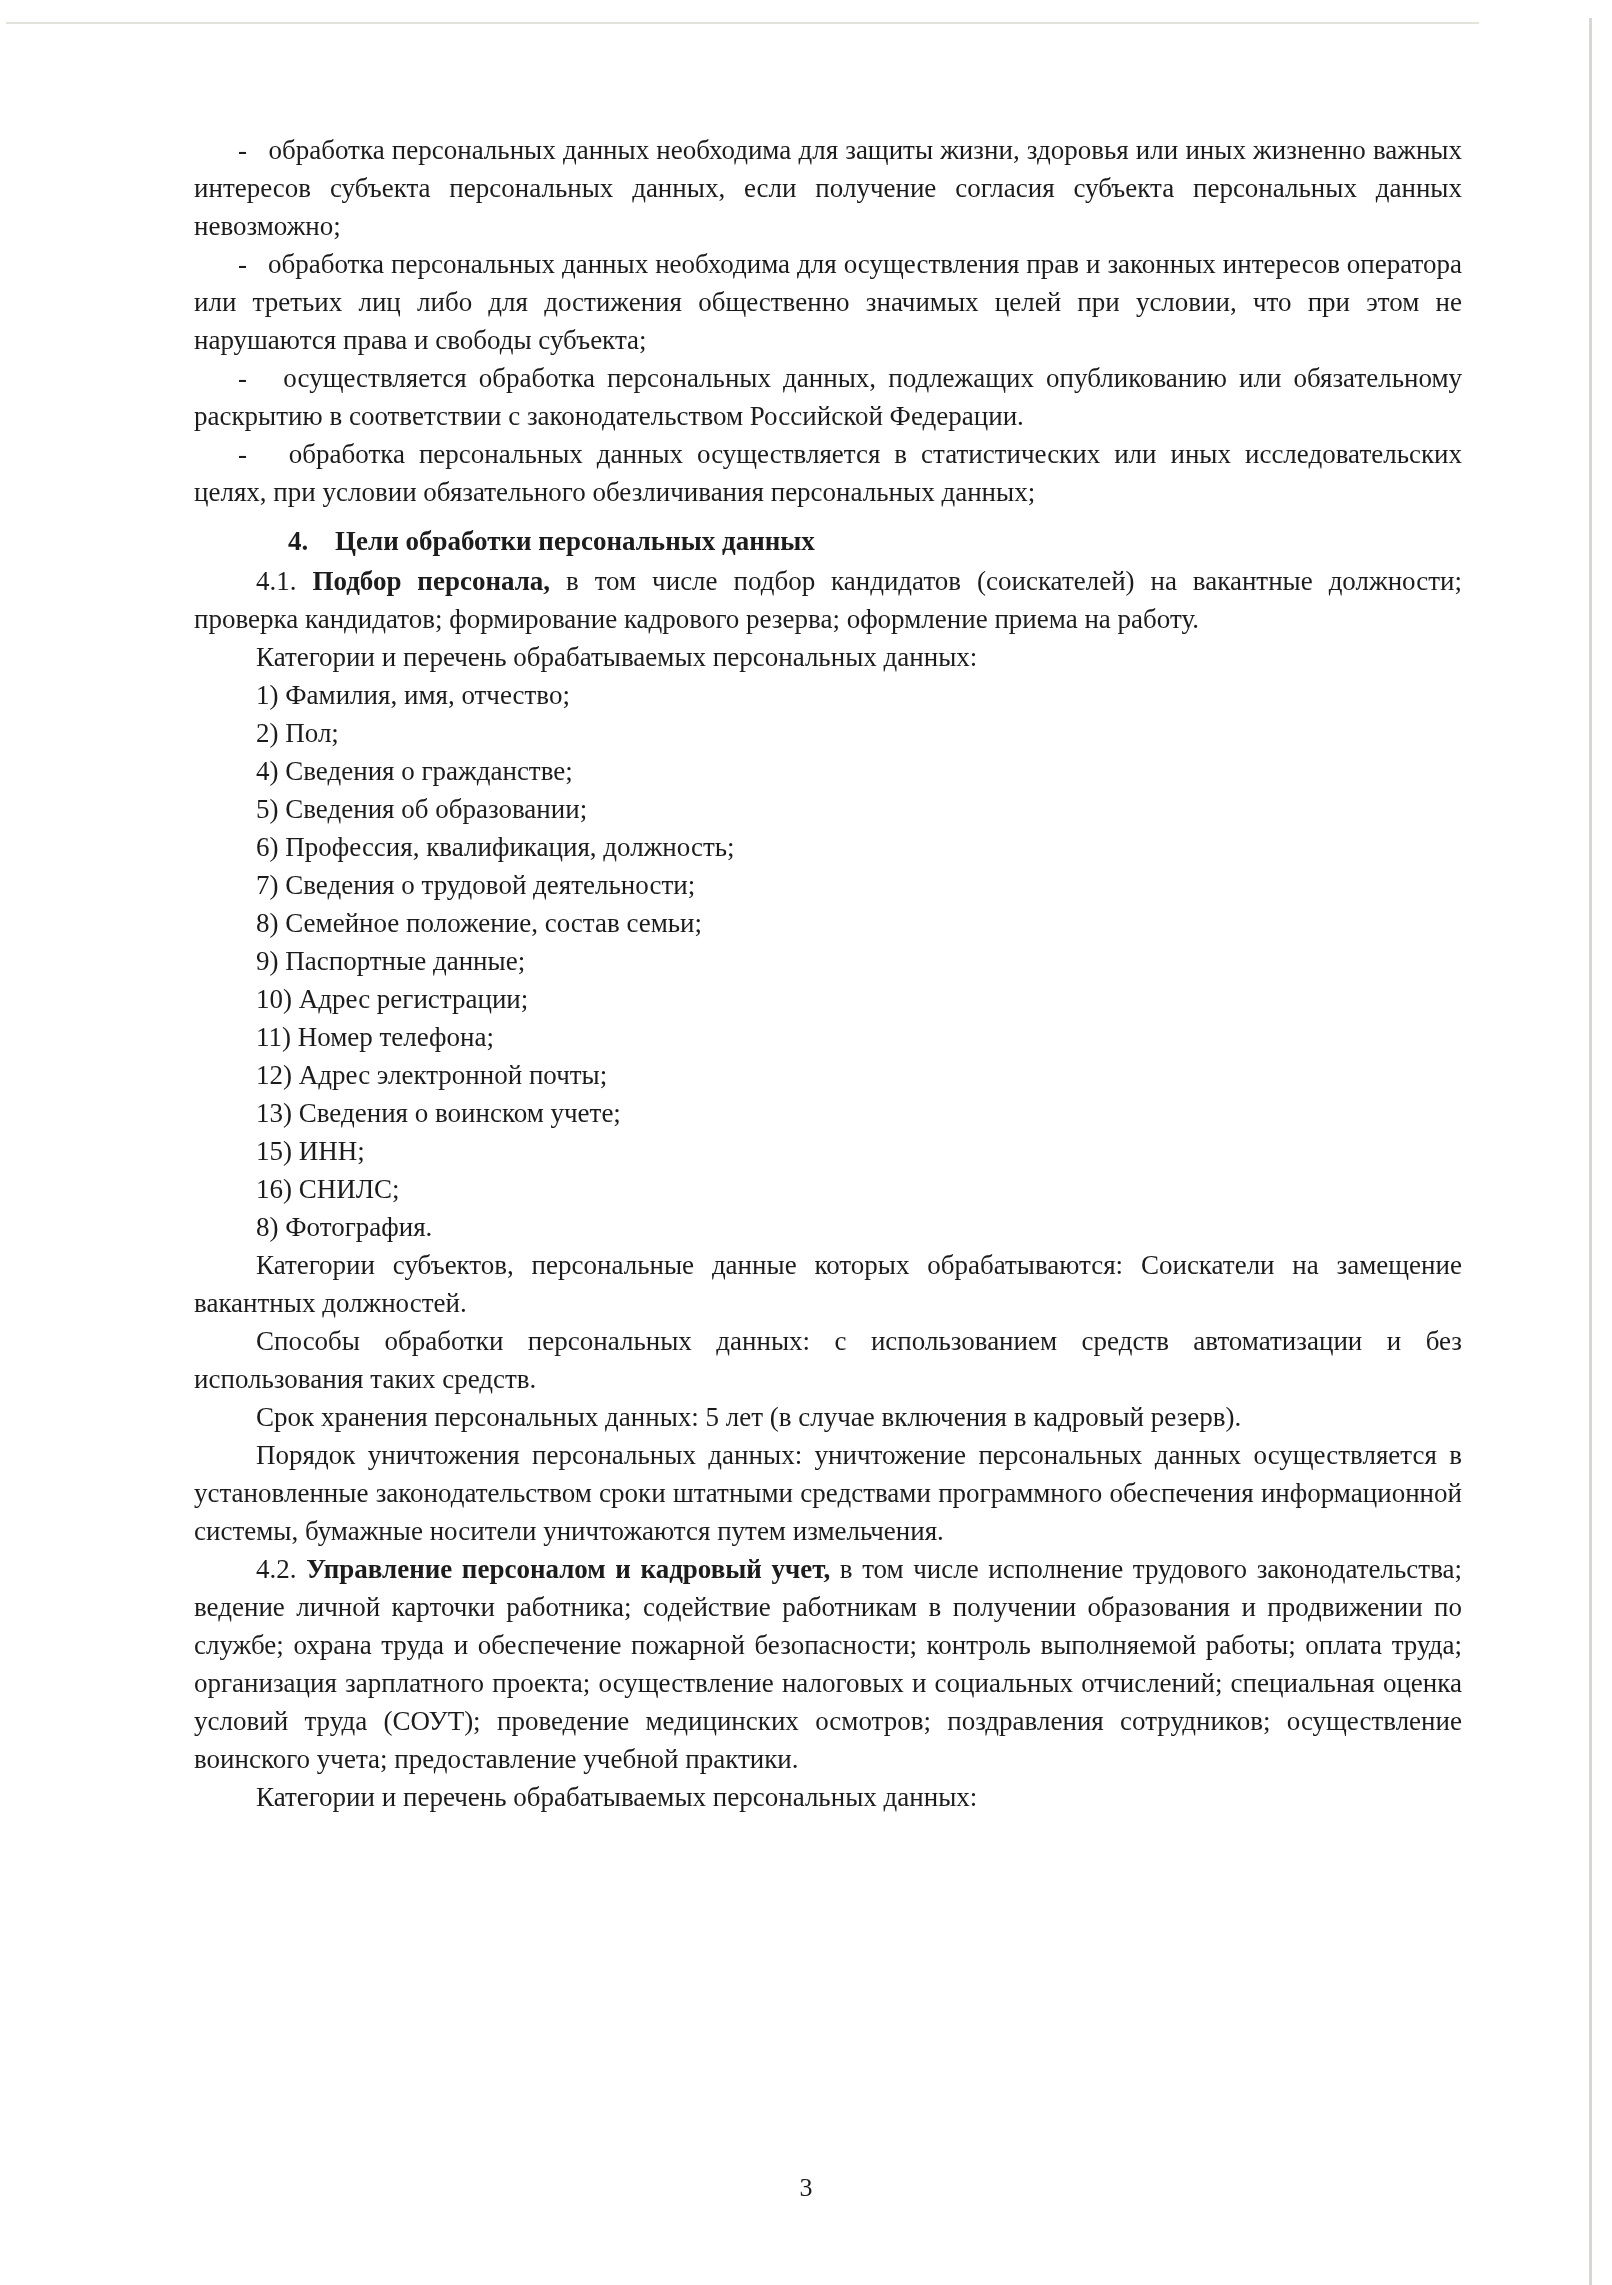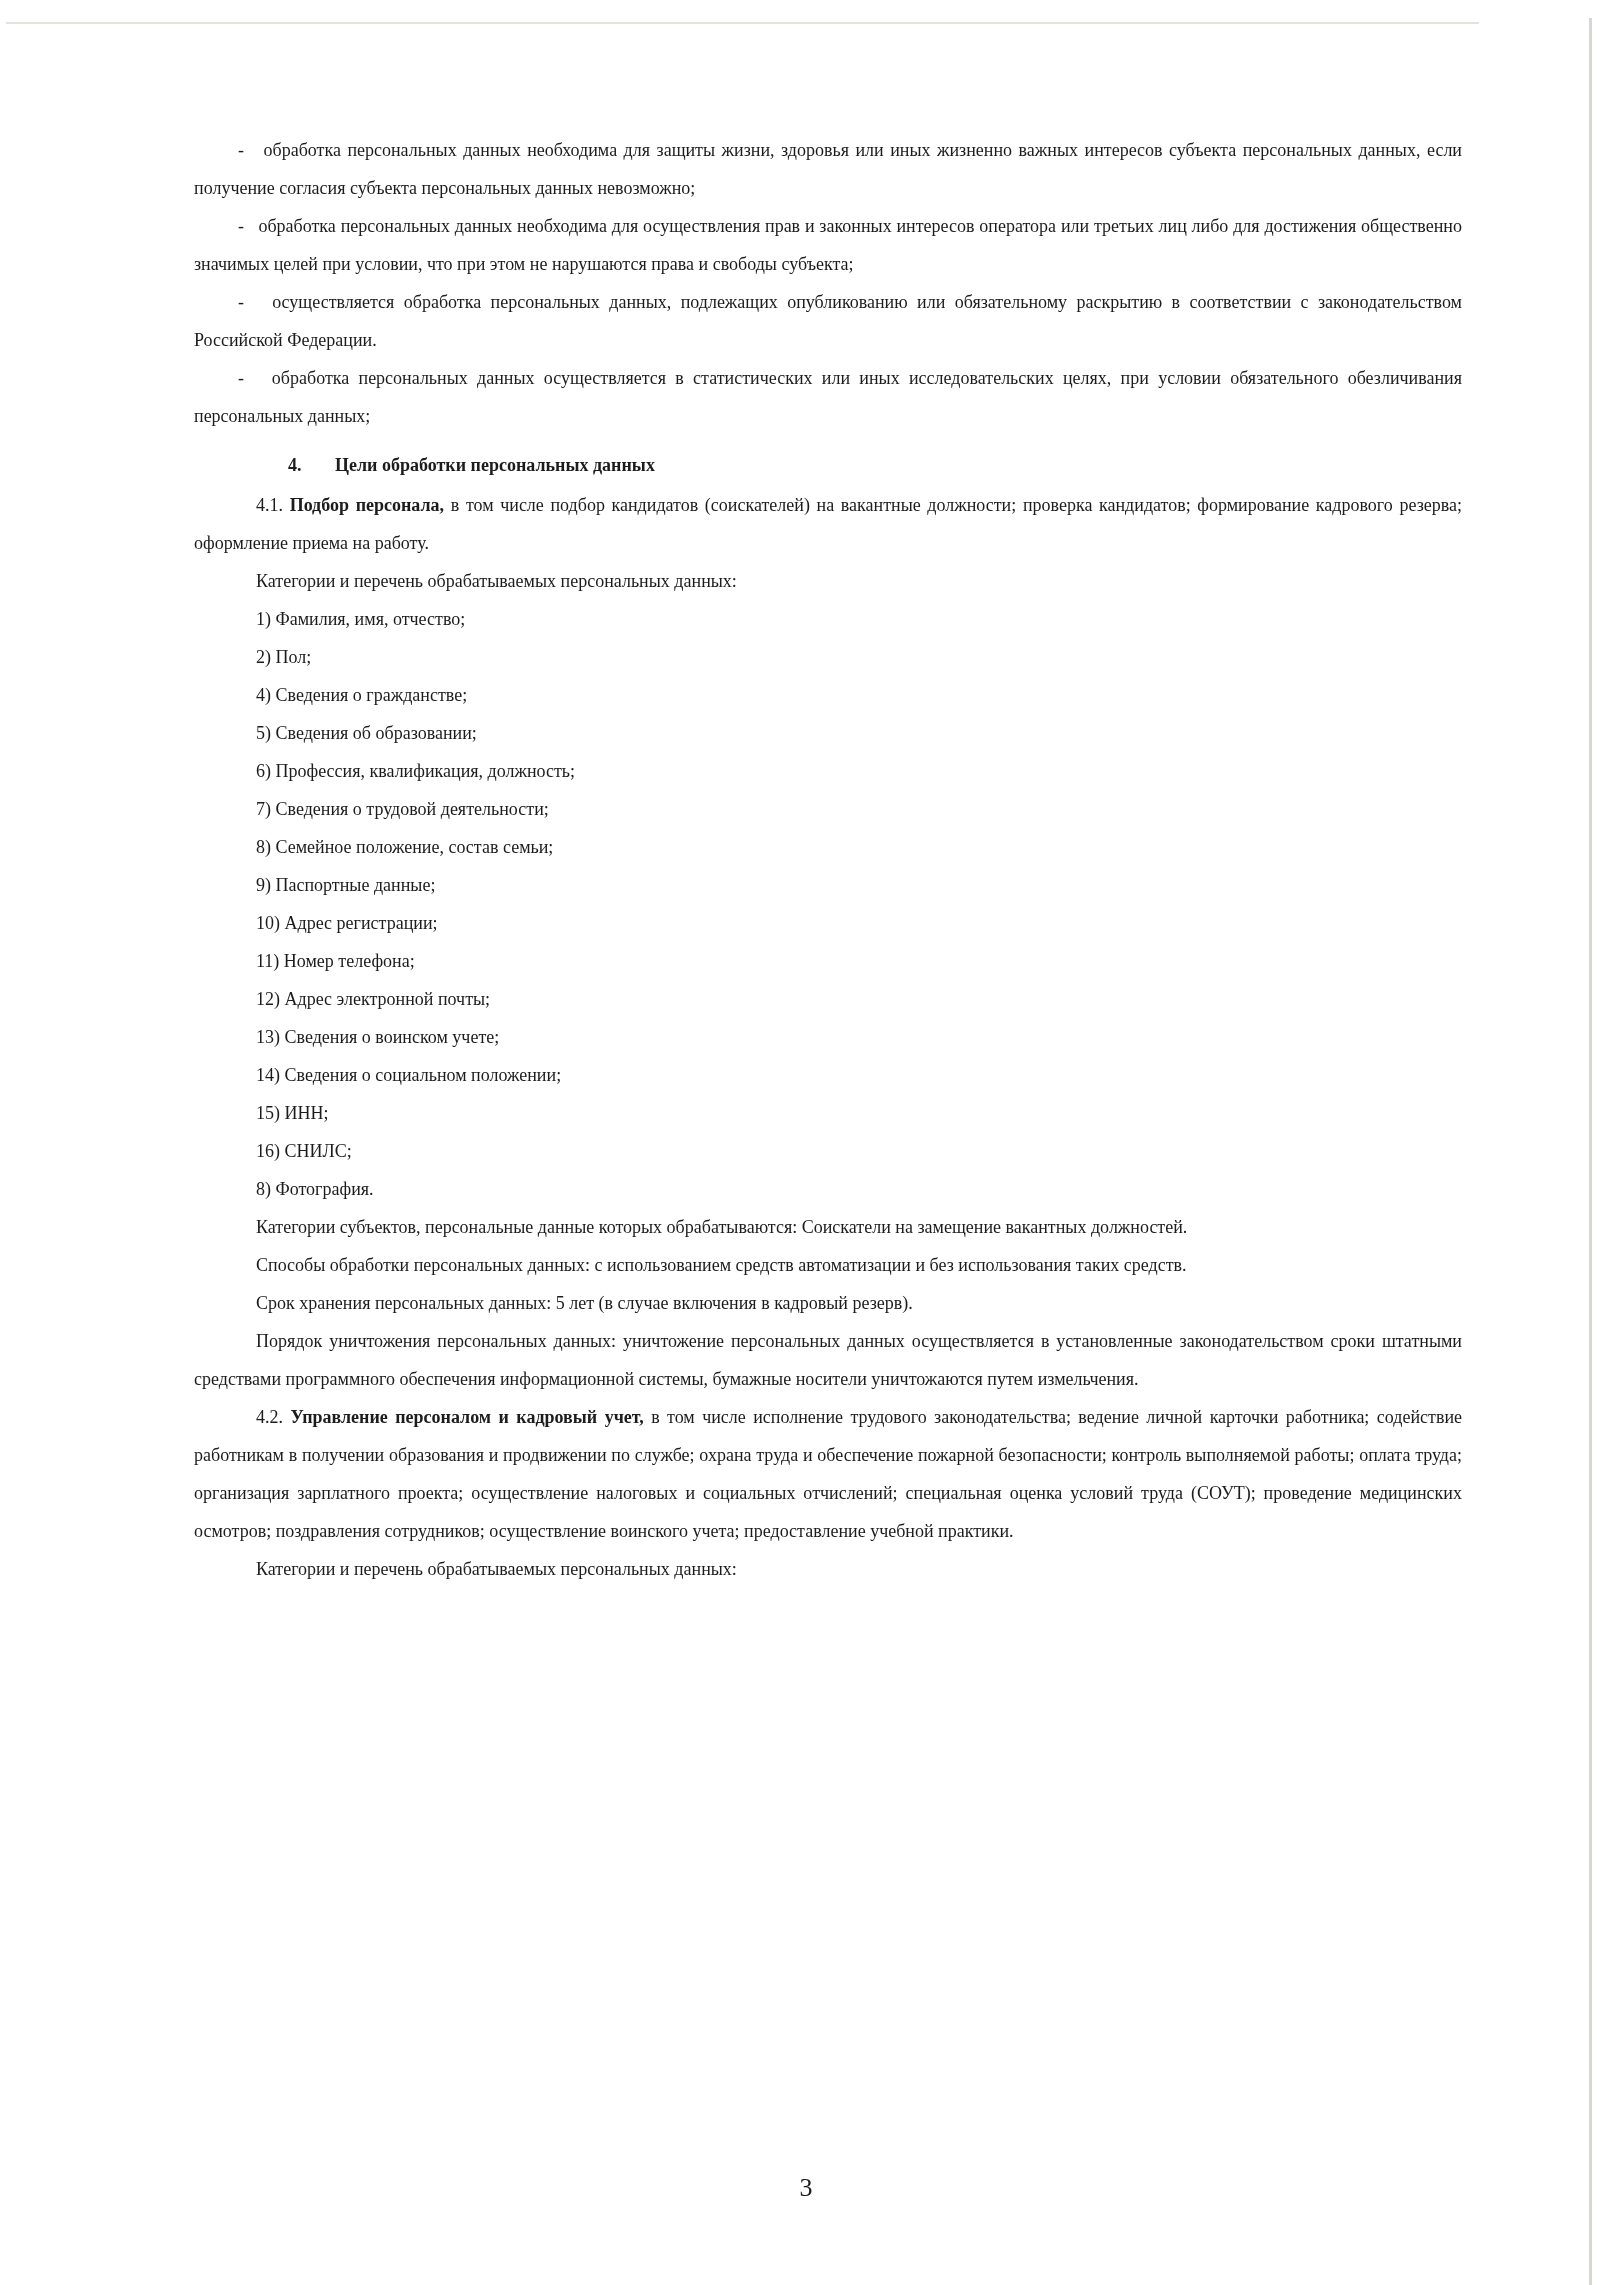--- a/index.html
+++ b/index.html
@@ -1,21 +1,21 @@
 <!DOCTYPE html>
 <html><head>
 <meta charset="utf-8">
 <style>
   html, body { margin: 0; padding: 0; background: #ffffff; }
   body { width: 1612px; height: 2286px; position: relative; overflow: hidden; }
   .scan-top { position: absolute; left: 5.9px; top: 21.5px; width: 1473px; height: 2.9px; background: linear-gradient(to bottom, #e9e9e2, #cfcfc6, #e9e9e2); opacity: .8; }
   .scan-right { position: absolute; left: 1589px; top: 17.6px; width: 2.9px; height: 2268px; background: #d8d8d3; }
   .page {
     position: absolute; left: 194px; top: 131px; width: 1268px;
-    font-family: "Liberation Serif", serif; font-size: 18px; line-height: 38px; color: #1c1c1c;
+    font-family: "Liberation Serif", serif; font-size: 27px; line-height: 38px; color: #1c1c1c;
   }
   p { margin: 0; text-align: justify; }
   .dash { text-indent: 44px; }
   .ind { text-indent: 62px; }
   .list { padding-left: 62px; }
   .list p { text-align: left; }
   .heading { text-indent: 94px; font-weight: bold; margin-top: 10.7px; margin-bottom: 2px; }
   .heading span.num { display: inline-block; width: 47px; text-indent: 0; }
   b { font-weight: bold; }
   .page-num { position: absolute; left: 0; width: 1612px; top: 2173px; text-align: center; font-family: "Liberation Serif", serif; font-size: 26px; color: #1c1c1c; }
@@ -43,21 +43,20 @@
     <p>4) Сведения о гражданстве;</p>
     <p>5) Сведения об образовании;</p>
     <p>6) Профессия, квалификация, должность;</p>
     <p>7) Сведения о трудовой деятельности;</p>
     <p>8) Семейное положение, состав семьи;</p>
     <p>9) Паспортные данные;</p>
     <p>10) Адрес регистрации;</p>
     <p>11) Номер телефона;</p>
     <p>12) Адрес электронной почты;</p>
     <p>13) Сведения о воинском учете;</p>
-    <p>14) Сведения о социальном положении;</p>
     <p>15) ИНН;</p>
     <p>16) СНИЛС;</p>
     <p>8) Фотография.</p>
   </div>
 
   <p class="ind">Категории субъектов, персональные данные которых обрабатываются: Соискатели на замещение вакантных должностей.</p>
   <p class="ind">Способы обработки персональных данных: с использованием средств автоматизации и без использования таких средств.</p>
   <p class="ind">Срок хранения персональных данных: 5 лет (в случае включения в кадровый резерв).</p>
   <p class="ind">Порядок уничтожения персональных данных: уничтожение персональных данных осуществляется в установленные законодательством сроки штатными средствами программного обеспечения информационной системы, бумажные носители уничтожаются путем измельчения.</p>
 

